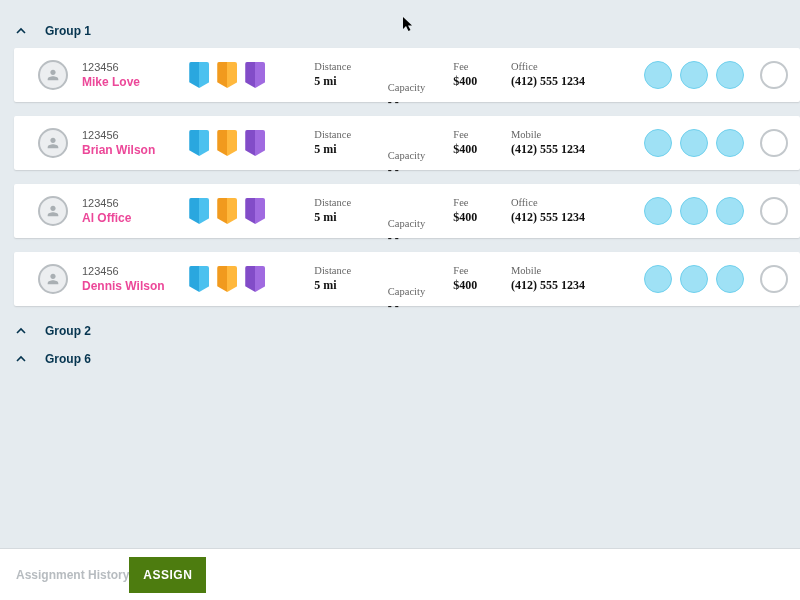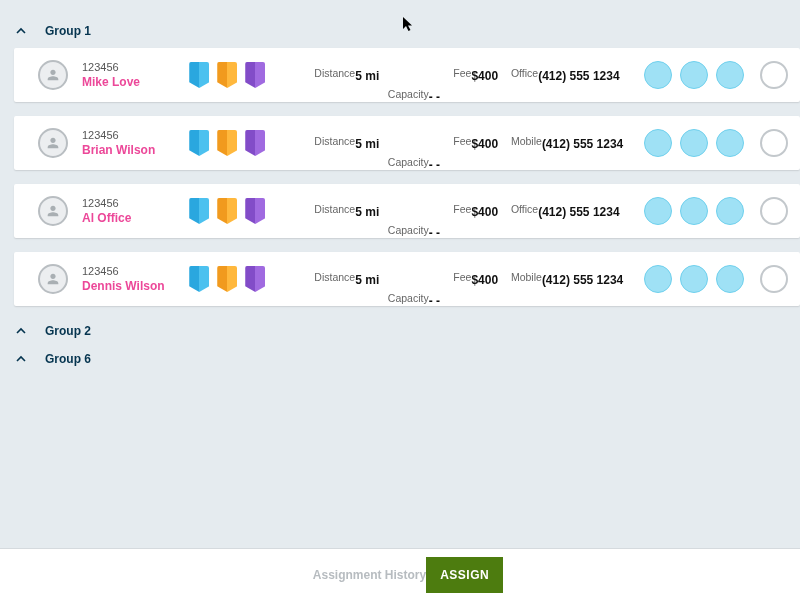--- a/index.html
+++ b/index.html
@@ -41,21 +41,21 @@
   .badge { width: 20px; height: 26px; position: relative; }
   .badge::before {
     content: ""; position: absolute; inset: 0;
     clip-path: polygon(0 0, 100% 0, 100% 78%, 50% 100%, 0 78%);
     border-radius: 2px 2px 0 0;
   }
   .badge.b1::before { background: linear-gradient(90deg,#2aa7df 50%, #4cc1ef 50%); }
   .badge.b2::before { background: linear-gradient(90deg,#f19a1e 50%, #ffb83d 50%); }
   .badge.b3::before { background: linear-gradient(90deg,#824cc8 50%, #a06ae0 50%); }
 
-  .col { display: flex; flex-direction: row; }
+  .col { display: flex; flex-direction: column; font-family: Liberation Serif, serif; }
   .col .lbl { font-size: 10.5px; color: #666; }
   .col .val { font-size: 12px; font-weight: 700; color: #111; margin-top: 2px; }
 
   .col.distance { width: 74px; }
   .col.capacity { width: 66px; margin-top: 42px; }
   .col.fee { width: 58px; }
   .col.contact { width: 132px; }
 
   .actions { display: flex; gap: 8px; margin-left: 2px; }
   .dot {
@@ -66,21 +66,21 @@
   .extra {
     margin-left: 16px; width: 28px; height: 28px; border-radius: 50%;
     border: 2px solid #c3c8cc; background: #fff;
     flex: 0 0 28px;
     
   }
 
   .footer {
     position: absolute; left: 0; right: 0; bottom: 0;
     height: 52px; background: #fff; border-top: 1px solid #d5dade;
-    display: flex; align-items: center; justify-content: center;
+    display: flex; align-items: center; justify-content: flex-start;
     padding: 0 0 0 16px;
   }
   .footer .hist { font-size: 12px; font-weight: 700; color: #b7bcc0; }
   .footer .assign-btn {
     background: #4d7c0f; color: #fff; font-weight: 700; font-size: 12px;
     height: 36px; padding: 0 14px; display: flex; align-items: center;
     letter-spacing: 0.5px;
   }
 
   .cursor { position: absolute; left: 402px; top: 16px; width: 12px; height: 16px; pointer-events: none; }

